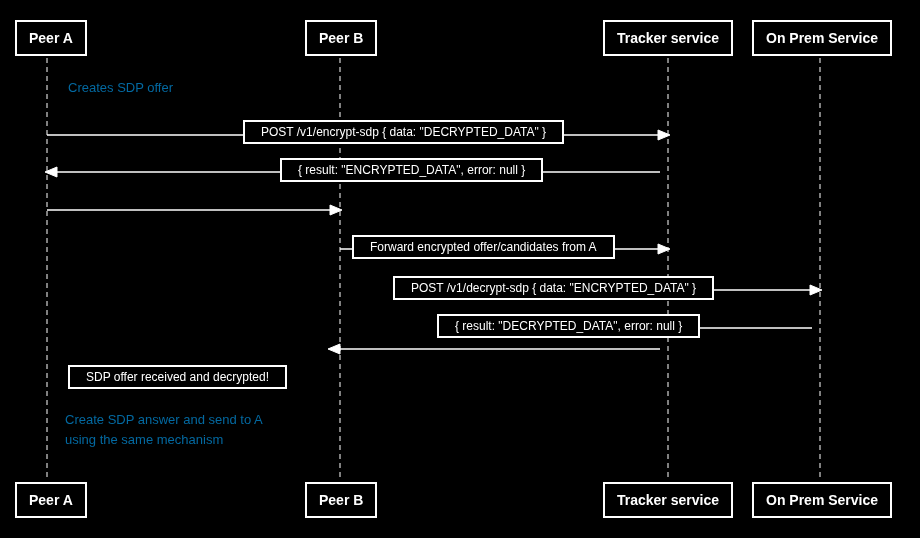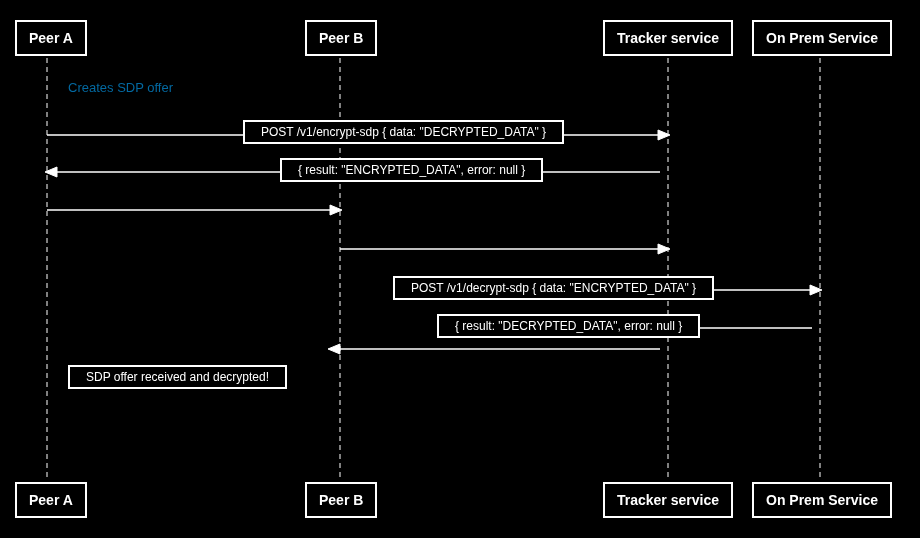--- a/index.html
+++ b/index.html
@@ -141,33 +141,39 @@
 
   <div class="msg-label" style="left:243px; top:120px;">
     <span>POST /v1/encrypt-sdp { data: "DECRYPTED_DATA" }</span>
   </div>
 
   <div class="msg-label" style="left:280px; top:158px;">
     <span>{ result: "ENCRYPTED_DATA", error: null }</span>
   </div>
 
 
+  <div class="msg-label" style="left:352px; top:235px;">
+    <span>Forward encrypted offer/candidates from A</span>
+  </div>
 
   <div class="msg-label" style="left:393px; top:276px;">
     <span>POST /v1/decrypt-sdp { data: "ENCRYPTED_DATA" }</span>
   </div>
 
   <div class="msg-label" style="left:437px; top:314px;">
     <span>{ result: "DECRYPTED_DATA", error: null }</span>
   </div>
 
   <div class="msg-label" style="left:68px; top:365px; border: 2px solid #fff;">
     <span>SDP offer received and decrypted!</span>
   </div>
 
+  <div class="msg-note" style="left:65px; top:410px; max-width:260px; line-height:1.5;">
+    <span>Create SDP answer and send to A<br>using the same mechanism</span>
+  </div>
 
   <div class="actor-box" style="left:15px; bottom:20px; min-width:65px;">
     <span>Peer A</span>
   </div>
 
   <div class="actor-box" style="left:305px; bottom:20px; min-width:65px;">
     <span>Peer B</span>
   </div>
 
   <div class="actor-box" style="left:603px; bottom:20px; min-width:130px;">

